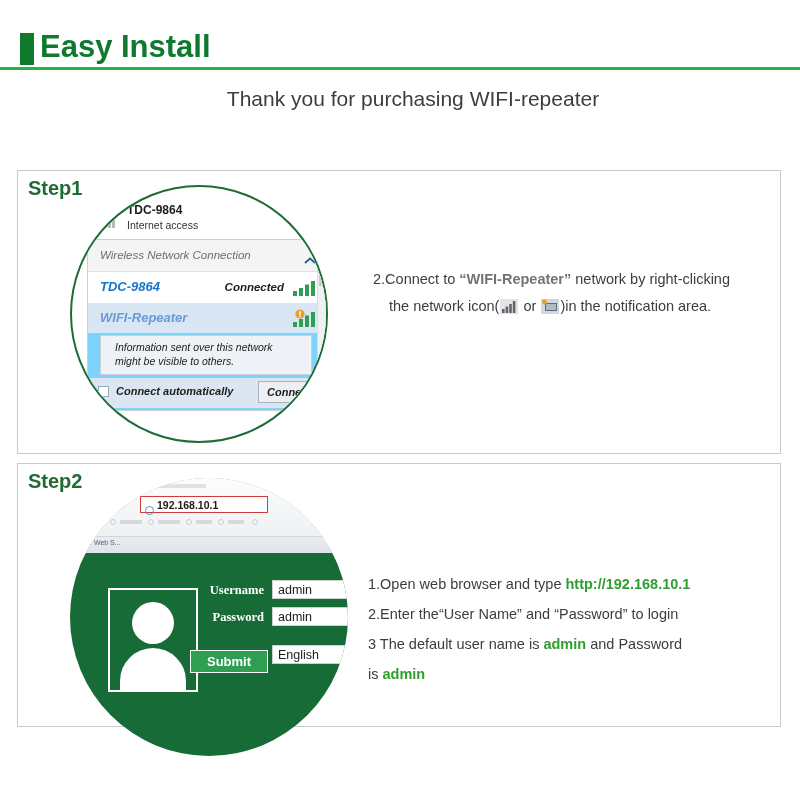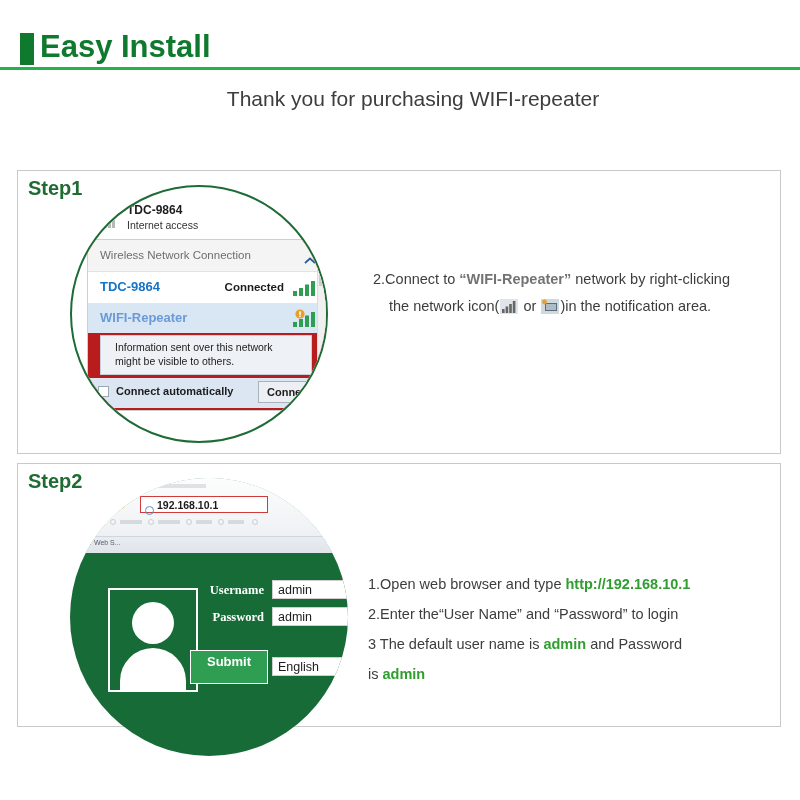--- a/index.html
+++ b/index.html
@@ -61,21 +61,21 @@
   #s1-circle{
     left:52px;top:14px;width:258px;height:258px;
     border-radius:50%;
     border:2px solid #1d6b35;
     box-sizing:border-box;
     background:#ffffff;
   }
   
   #s1-flyout{
     position:absolute;left:15px;top:52px;width:244px;height:172px;
-    background:#b91c1c;border:1px solid #cfcfcf;box-sizing:border-box;
+    background:#7dd3fc;border:1px solid #cfcfcf;box-sizing:border-box;font-style:italic;
   }
   #s1-top-ssid{
     position:absolute;left:55px;top:16px;
     font-size:12px;font-weight:bold;color:#1c1c1c;
   }
   #s1-top-sub{
     position:absolute;left:55px;top:32px;
     font-size:10.5px;color:#333;
   }
   #s1-top-icon{position:absolute;left:26px;top:24px;width:20px;height:18px;}
@@ -188,23 +188,23 @@
     font-size:12.5px;font-weight:bold;color:#ffffff;
     font-family:"Liberation Serif", serif;
   }
   .s2-finput{
     position:absolute;left:72px;top:0;width:112px;height:19px;
     background:#ffffff;border:1px solid #cfcfcf;box-sizing:border-box;
   }
   .s2-fval{
     position:absolute;left:5px;top:2px;font-size:12.5px;color:#1c1c1c;
   }
-  #s2-lang-wrap{margin-top:28px;}
+  #s2-lang-wrap{margin-top:16px;}
   #s2-submit{
-    position:absolute;left:120px;top:172px;width:78px;height:34px;
+    position:absolute;left:120px;top:172px;width:78px;height:23px;
     background:#2f9e52;border:1.5px solid #ffffff;box-sizing:border-box;
   }
   #s2-submit-label{
     position:absolute;left:0;top:3px;width:100%;text-align:center;
     font-size:13px;font-weight:bold;color:#ffffff;
   }
 
   
   #s2-instructions{
     position:absolute;left:350px;top:105px;width:420px;

